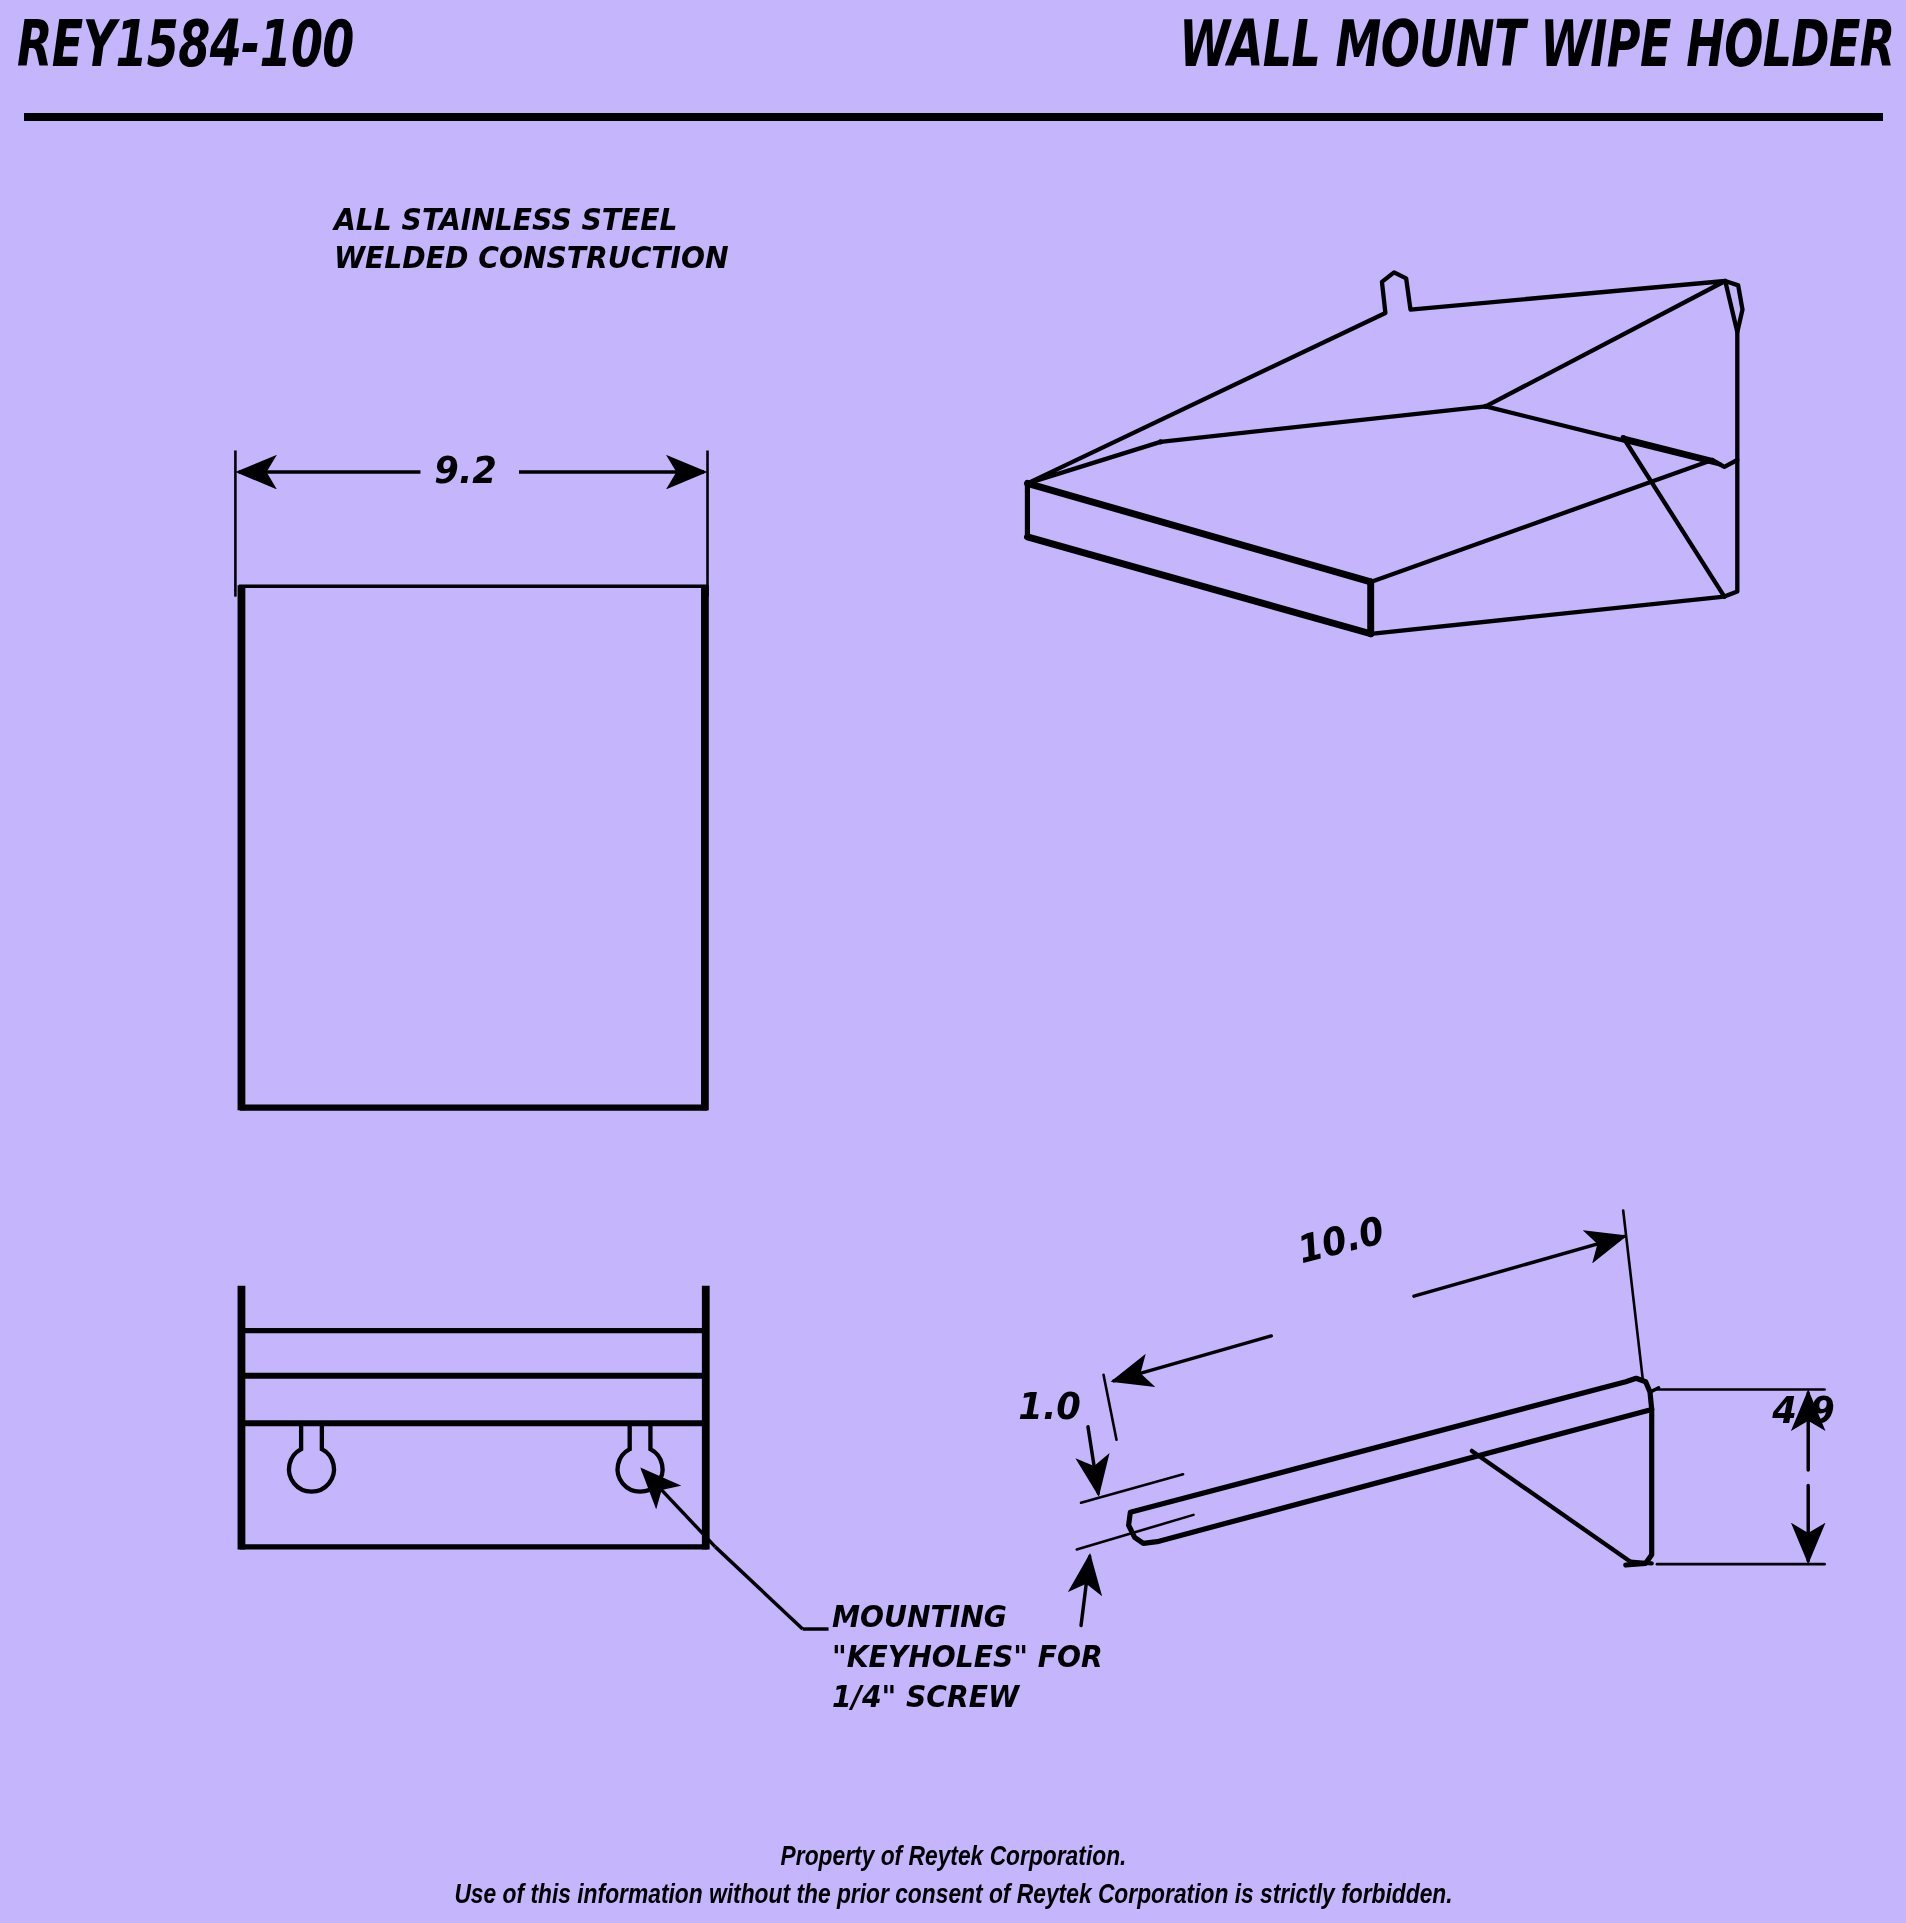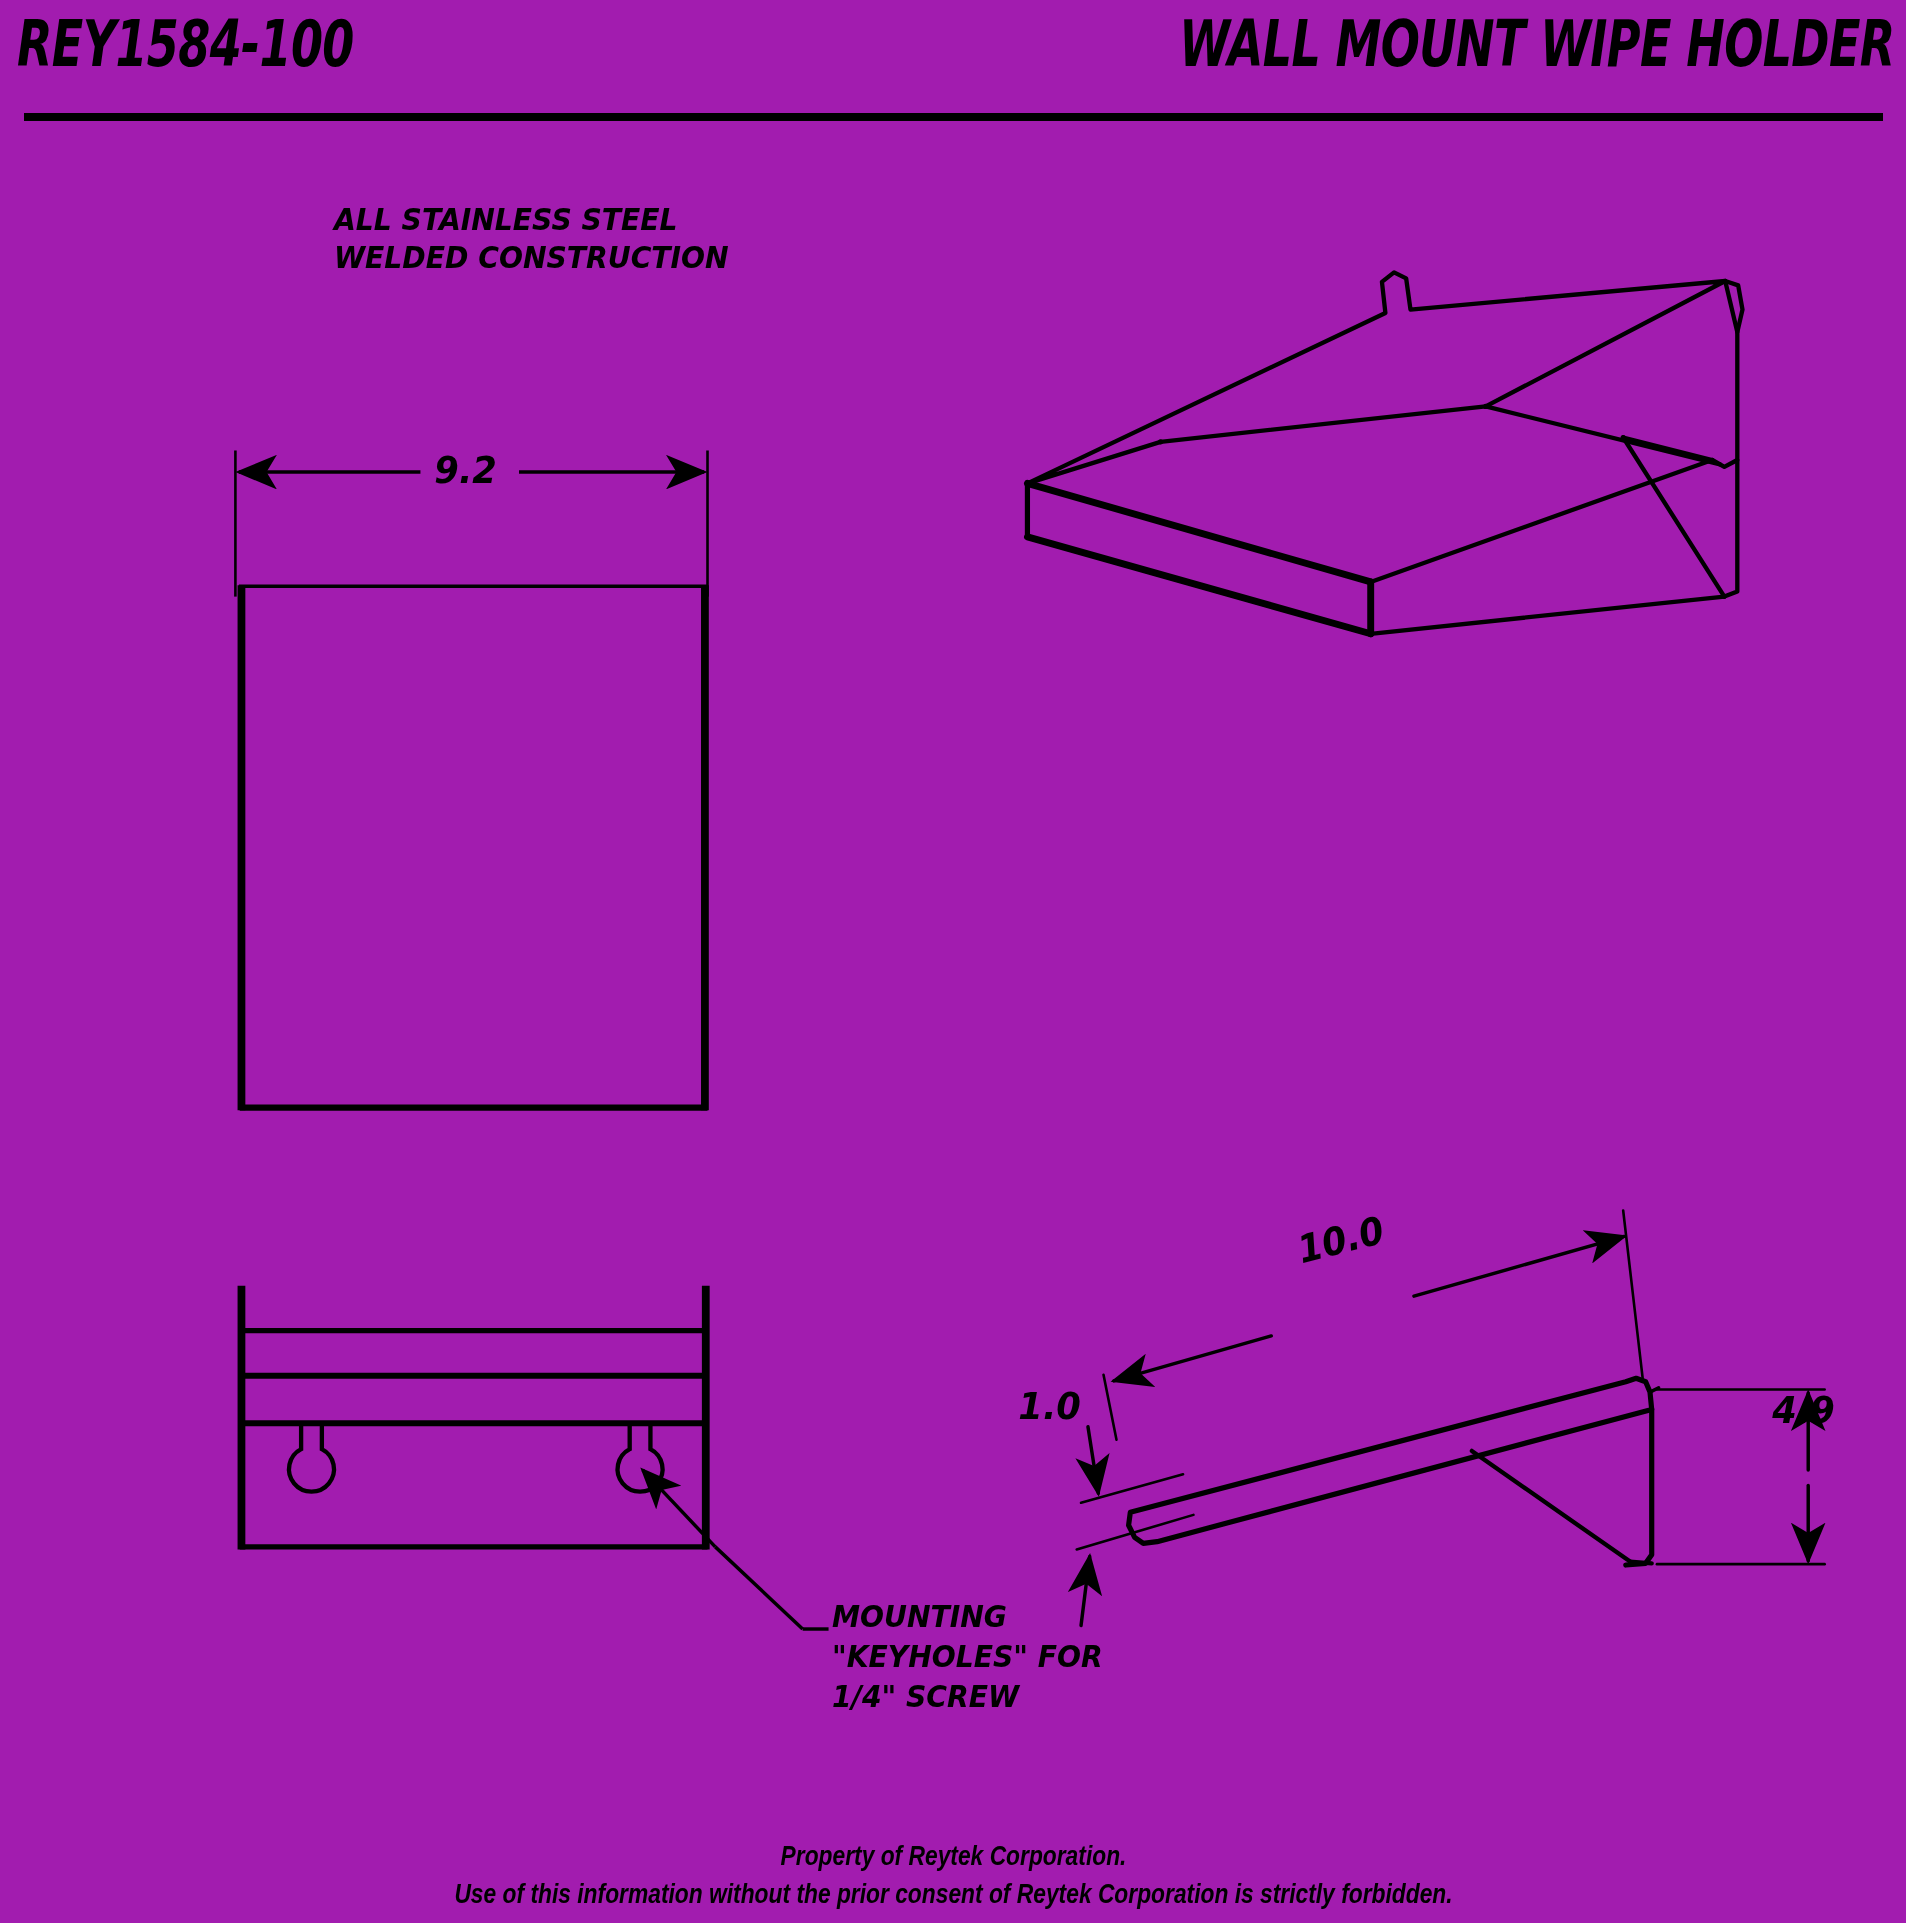--- a/index.html
+++ b/index.html
@@ -12,21 +12,21 @@
     width: 1907px;
     height: 1923px;
     overflow: hidden;
     font-family: "Liberation Sans", sans-serif;
     color: #000000;
   }
   #sheet {
     position: relative;
     width: 1907px;
     height: 1923px;
-    background: #a21caf;
+    background: #c4b5fd;
     text-decoration: underline;
   }
   
   .hdr-text {
     position: absolute;
     font-family: "DejaVu Sans", sans-serif;
     font-weight: bold;
     font-style: italic;
     color: #000;
     white-space: nowrap;

